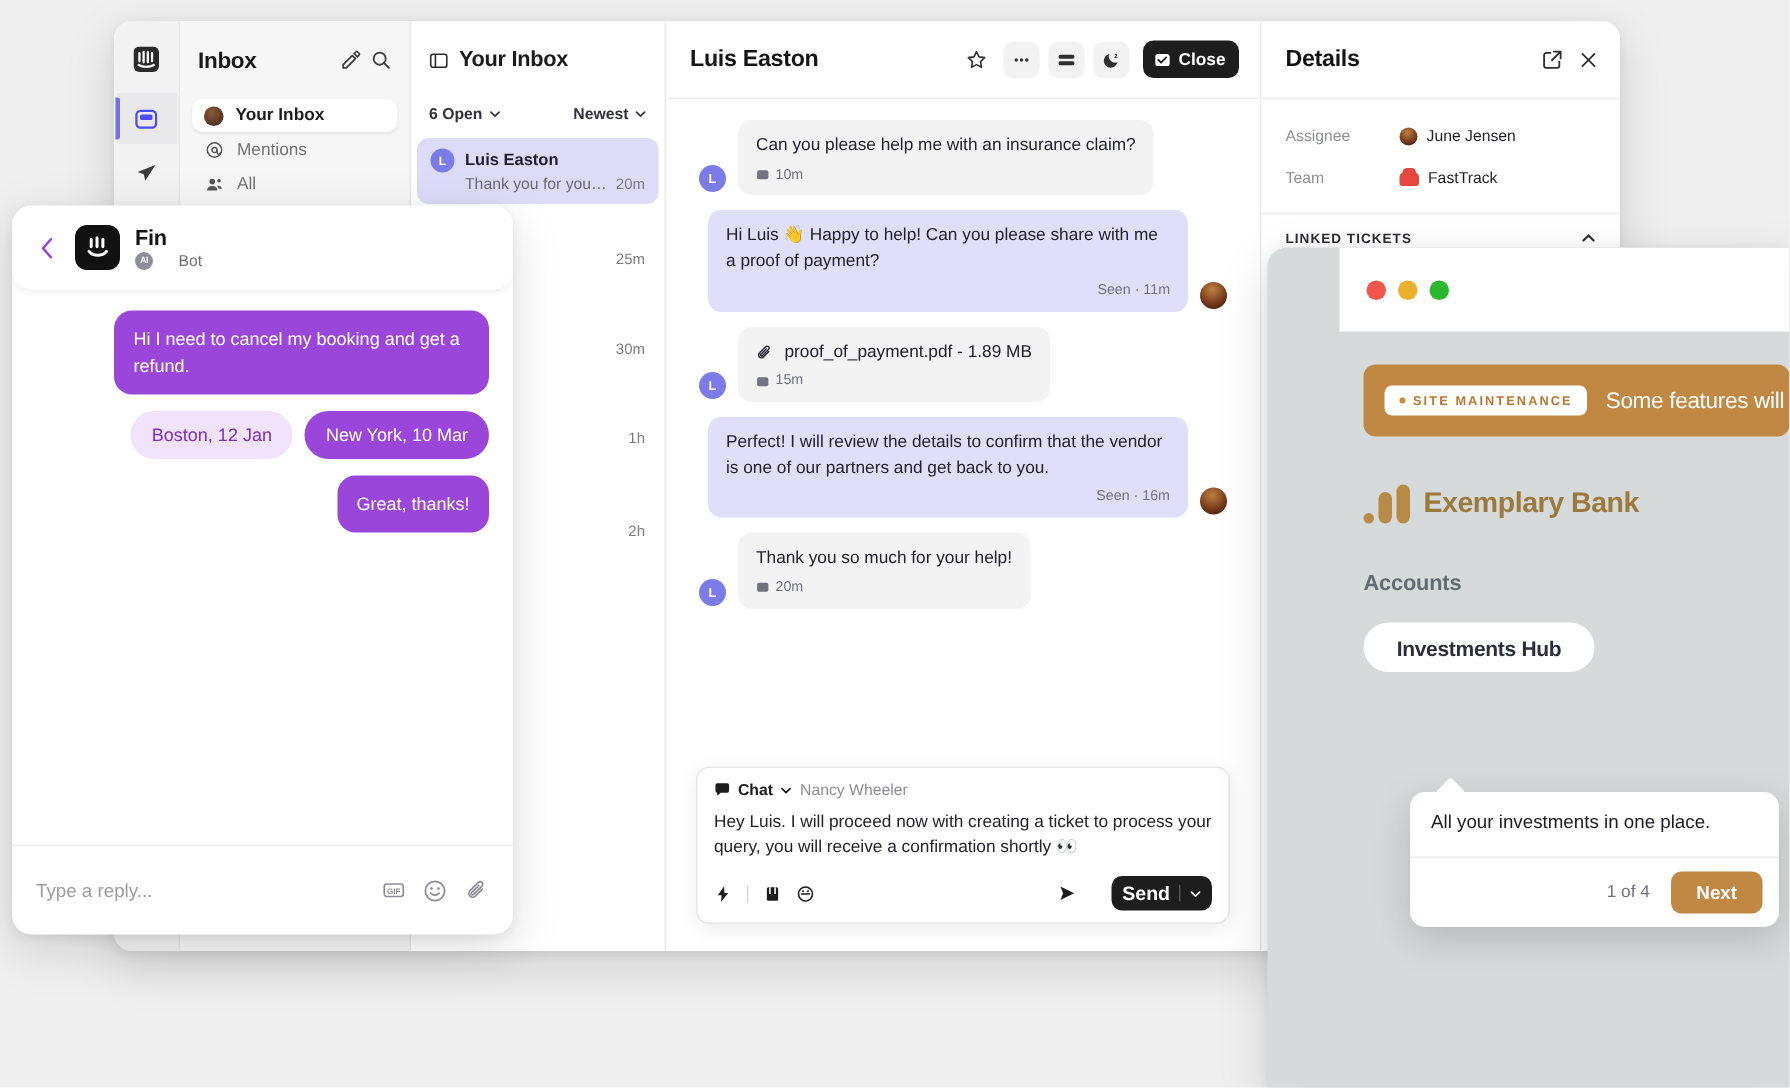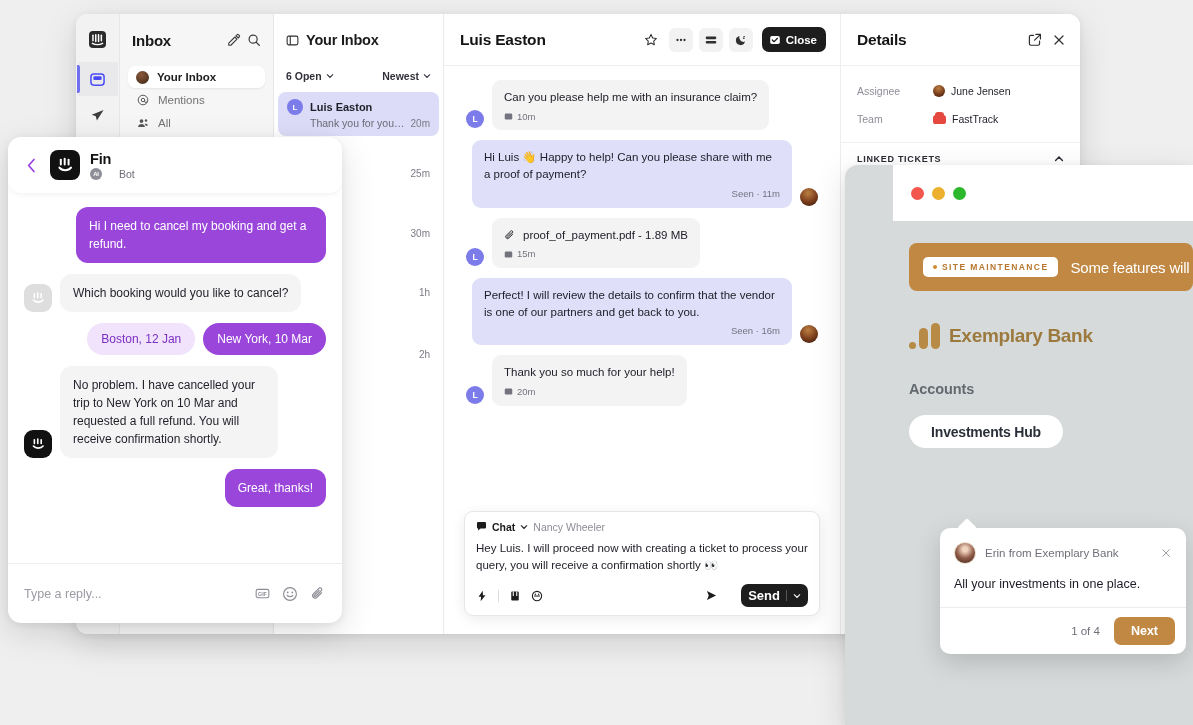--- a/index.html
+++ b/index.html
@@ -553,45 +553,23 @@
         <span class="aibadge">AI</span>
         <span>Bot</span>
       </div>
     </div>
   </div>
 
   <div id="fin-thread">
     <div class="frow out">
       <div class="fbub out">Hi I need to cancel my booking and get a refund.</div>
     </div>
-    <div class="frow">
-      <span class="fav grey">
-        <svg class="svgi" width="17" height="17" viewBox="0 0 20 20">
-            <rect x="4.2" y="3.4" width="1.9" height="6.4" rx=".9" fill="#fff"></rect>
-            <rect x="8.2" y="2.6" width="1.9" height="7.2" rx=".9" fill="#fff"></rect>
-            <rect x="12.2" y="3.4" width="1.9" height="6.4" rx=".9" fill="#fff"></rect>
-            <path d="M4 11.8c2.4 3.2 9 3.2 11.4 0" stroke="#fff" stroke-width="1.9" fill="none" stroke-linecap="round"></path>
-          </svg>
-      </span>
-      <div class="fbub in">Which booking would you like to cancel?</div>
-    </div>
     <div id="fin-choices">
       <span class="chip light">Boston, 12 Jan</span>
       <span class="chip solid">New York, 10 Mar</span>
-    </div>
-    <div class="frow">
-      <span class="fav dark">
-        <svg class="svgi" width="17" height="17" viewBox="0 0 20 20">
-            <rect x="4.2" y="3.4" width="1.9" height="6.4" rx=".9" fill="#fff"></rect>
-            <rect x="8.2" y="2.6" width="1.9" height="7.2" rx=".9" fill="#fff"></rect>
-            <rect x="12.2" y="3.4" width="1.9" height="6.4" rx=".9" fill="#fff"></rect>
-            <path d="M4 11.8c2.4 3.2 9 3.2 11.4 0" stroke="#fff" stroke-width="1.9" fill="none" stroke-linecap="round"></path>
-          </svg>
-      </span>
-      <div class="fbub in" style="max-width:218px">No problem. I have cancelled your trip to New York on 10 Mar and requested a full refund. You will receive confirmation shortly.</div>
     </div>
     <div class="frow out">
       <div class="fbub out">Great, thanks!</div>
     </div>
   </div>
 
   <div id="fin-footer">
     <div id="fin-reply">Type a reply...</div>
     <span class="ficon">
       <svg class="svgi" width="15" height="15" viewBox="0 0 18 18">
@@ -634,29 +612,20 @@
         <i class="d1"></i>
           <i class="d2"></i>
           <i class="d3"></i>
       </span>
       <span class="nm">Exemplary Bank</span>
     </div>
     <div id="accounts">Accounts</div>
     <div id="inv-pill">Investments Hub</div>
 
     <div id="tour">
-      <div class="tr1">
-        <span class="av"></span>
-        <span class="who">Erin from Exemplary Bank</span>
-        <span>
-          <svg class="svgi" width="12" height="12" viewBox="0 0 16 16">
-              <path d="M3.6 3.6l8.8 8.8M12.4 3.6l-8.8 8.8" stroke="#9b9ba4" stroke-width="1.3" stroke-linecap="round"></path>
-            </svg>
-        </span>
-      </div>
       <div class="tbody">
         <div>All your investments in one place.</div>
       </div>
       <div class="tfoot">
         <span class="cnt">1 of 4</span>
         <span id="next-btn">Next</span>
       </div>
     </div>
   </div>
 </div>

